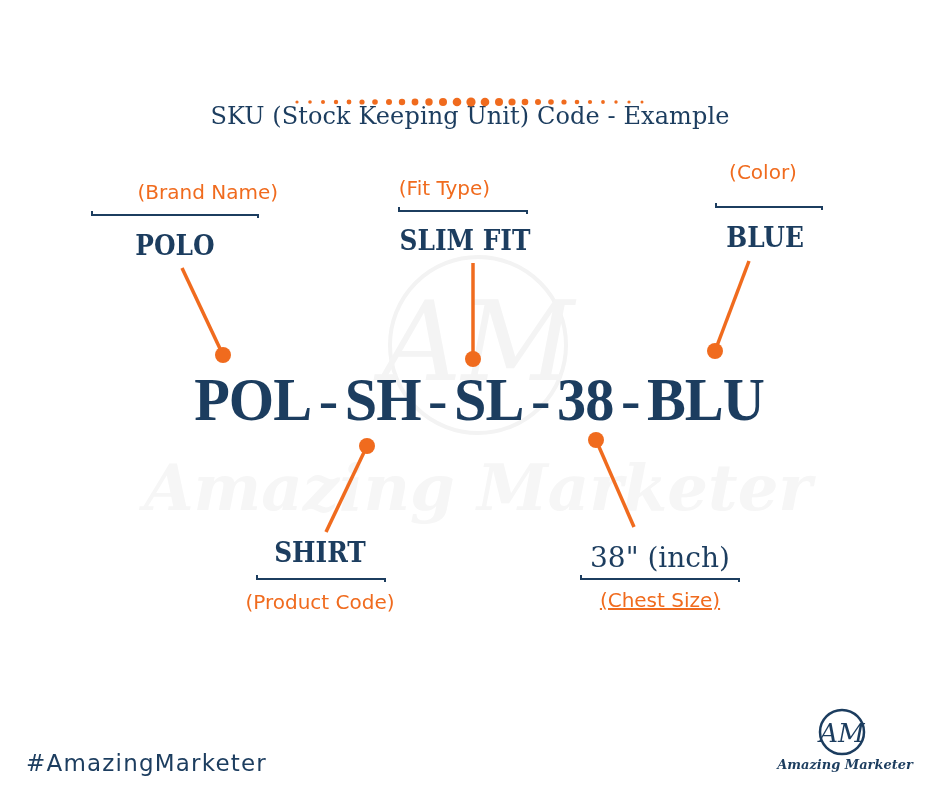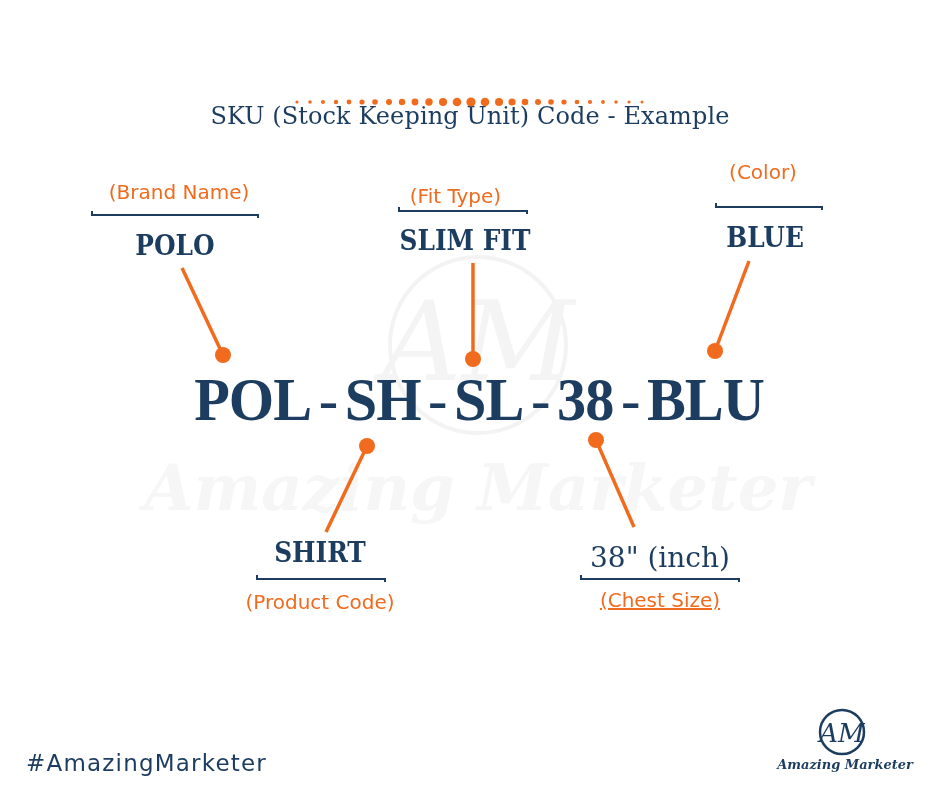--- a/index.html
+++ b/index.html
@@ -105,25 +105,25 @@
     <circle cx="473" cy="359" r="8" stroke="none"></circle>
     <line x1="749" y1="261" x2="715" y2="351"></line>
     <circle cx="715" cy="351" r="8" stroke="none"></circle>
     <line x1="367" y1="446" x2="326" y2="532"></line>
     <circle cx="367" cy="446" r="8" stroke="none"></circle>
     <line x1="596" y1="440" x2="634" y2="527"></line>
     <circle cx="596" cy="440" r="8" stroke="none"></circle>
   </g>
 </svg>
 
-<div class="abs cat-label" style="left:94px; width:170px; top:180px;">(Brand Name)</div>
+<div class="abs cat-label" style="left:108px; width:170px; top:180px;text-align:right;">(Brand Name)</div>
 <div class="abs underline" style="left:91px; width:168px; top:214px;"></div>
 <div class="abs value-label" style="left:90px; width:170px; top:230px;">POLO</div>
 
-<div class="abs cat-label" style="left:378px; width:155px; top:176px;margin-top:8px;">(Fit Type)</div>
+<div class="abs cat-label" style="left:367px; width:155px; top:176px;">(Fit Type)</div>
 <div class="abs underline" style="left:398px; width:130px; top:210px;"></div>
 <div class="abs value-label" style="left:375px; width:180px; top:225px;">SLIM FIT</div>
 
 <div class="abs cat-label" style="left:700px; width:126px; top:160px;">(Color)</div>
 <div class="abs underline" style="left:715px; width:108px; top:206px;"></div>
 <div class="abs value-label" style="left:700px; width:130px; top:222px;">BLUE</div>
 
 <div class="abs sku">
   <span>POL</span><span class="sep">-</span><span>SH</span><span class="sep">-</span><span>SL</span><span class="sep">-</span><span>38</span><span class="sep">-</span><span>BLU</span>
 </div>

